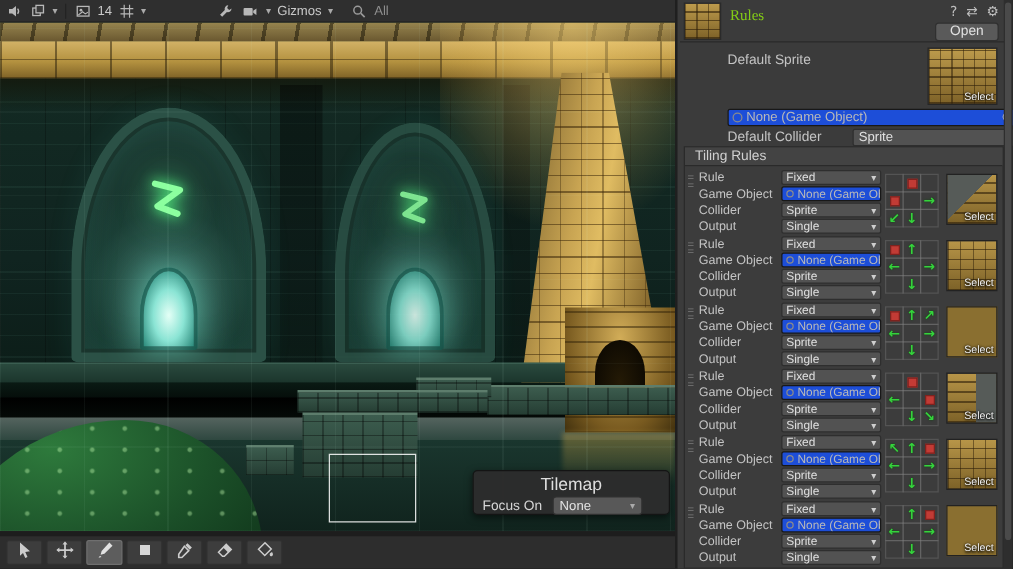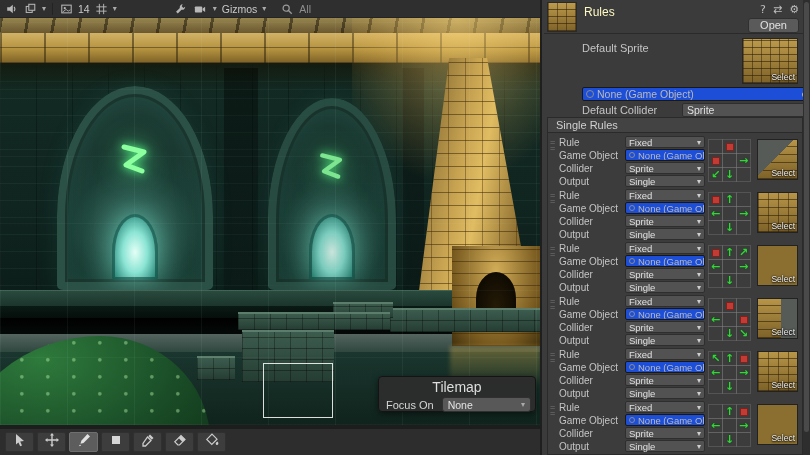--- a/index.html
+++ b/index.html
@@ -115,21 +115,21 @@
       repeating-linear-gradient(90deg, rgba(210,255,235,.05) 0 1px, transparent 1px 67px),
       repeating-linear-gradient(0deg, rgba(210,255,235,.035) 0 1px, transparent 1px 67px); }
   .sel-rect { position:absolute; left:263px; top:345px; width:70px; height:55px;
     border:1px solid rgba(255,255,255,.85); }
 
   
   .tm-overlay { position:absolute; left:378px; top:358px; width:158px; height:36px;
     background:rgba(44,44,44,.97); border:1px solid #141414; border-radius:4px;
     box-shadow:0 2px 6px rgba(0,0,0,.5); color:#d6d6d6; font-size:11px; }
   .tm-title { text-align:center; padding-top:2px; font-size:14px; color:#dedede; }
-  .tm-row { display:flex; align-items:center; padding:2px 4px 0 7px; gap:8px; }
+  .tm-row { display:flex; align-items:center; padding:2px 21px 0 7px; gap:8px; }
   .tm-dd { flex:1; height:15px; background:#585858; border-radius:3px; border:1px solid #303030;
     display:flex; align-items:center; padding:0 5px; font-size:10.5px; color:#e3e3e3; }
   .tm-dd .caret-sm { margin-left:auto; }
 
   
   .scene-bottom { position:absolute; left:0; top:425px; width:540px; height:30px;
     background:#2d2d2d; border-top:4px solid #1d1d1d; display:flex; align-items:center;
     padding:0 5px; gap:3px; }
   .tool-btn { width:29px; height:20px; background:#3d3d3d; border:1px solid #303030; border-radius:2px;
     display:flex; align-items:center; justify-content:center; }
@@ -143,21 +143,21 @@
     background:#4a4a4a; border-radius:3px; }
 
   .goldbrick { background-image:
       repeating-linear-gradient(0deg, rgba(45,30,8,.6) 0 1px, transparent 1px 7px),
       repeating-linear-gradient(90deg, rgba(45,30,8,.5) 0 1px, transparent 1px 9px),
       linear-gradient(#bd9b4c, #7e6228); }
 
   .insp-header { position:absolute; left:2px; top:0; width:261px; height:34px;
     border-bottom:1px solid #2a2a2a; }
   .insp-thumb { position:absolute; left:3px; top:2px; width:30px; height:30px; border:1px solid #2a2a2a; }
-  .insp-title { position:absolute; left:40px; top:5px; font-size:12px; color:#fef9c3; }
+  .insp-title { position:absolute; left:40px; top:5px; font-size:12px; color:#84cc16;font-family:Liberation Serif, serif; }
   .insp-hicons { position:absolute; right:6px; top:3px; display:flex; gap:7px; color:#bdbdbd;
     font-size:11px; font-family:"DejaVu Sans",sans-serif; }
   .open-btn { position:absolute; right:6px; top:18px; background:#5a5a5a; border:1px solid #303030;
     border-radius:3px; padding:0px 11px; font-size:11px; color:#e0e0e0; height:15px; line-height:13px; }
 
   .row { position:absolute; left:8px; width:232px; height:15px; display:flex; align-items:center;margin-left:32px; }
   .row .rlabel { width:100px; color:#c4c4c4; }
   .objfield { flex:1; height:14px; background:#1d4ed8; border:1px solid #181818; border-radius:2px;
     display:flex; align-items:center; padding:0 3px; gap:3px; color:#b9b9b9; font-size:10.5px;
     white-space:nowrap; overflow:hidden; }
@@ -405,21 +405,21 @@
 
     <div class="row" style="top:102px;">
       <span class="rlabel">Default Collider</span>
       <div class="dd grow">
         <span>Sprite</span>
         <span class="caret-sm">▾</span>
       </div>
     </div>
 
     <div class="tiling-box">
-      <div class="tiling-header">Single Rules</div>
+      <div class="tiling-header">Tiling Rules</div>
       <div class="rules-list" id="rules-list">
   <div class="rule">
     <div class="handle">=<br>=</div>
     <div class="fields">
       <div class="frow">
         <span class="flabel l-rule">Rule</span>
         <div class="dd">
           <span class="v-rule">Fixed</span>
                   <span class="caret-sm">▾</span>
         </div>

